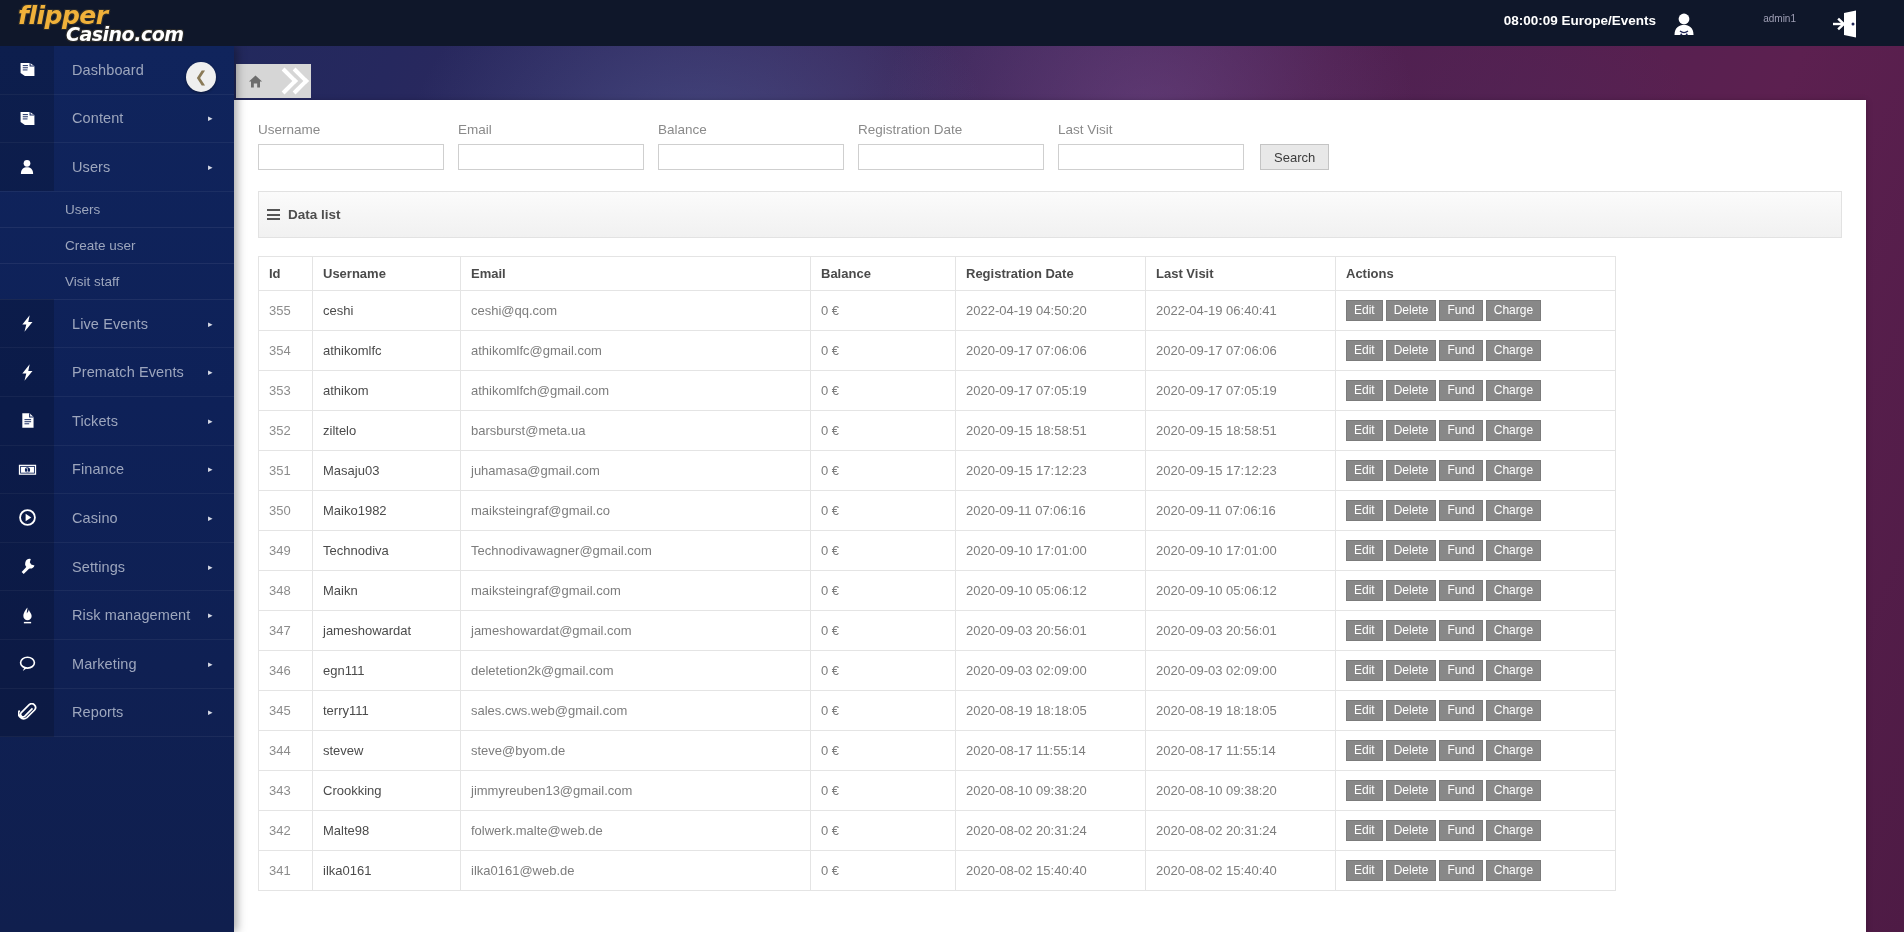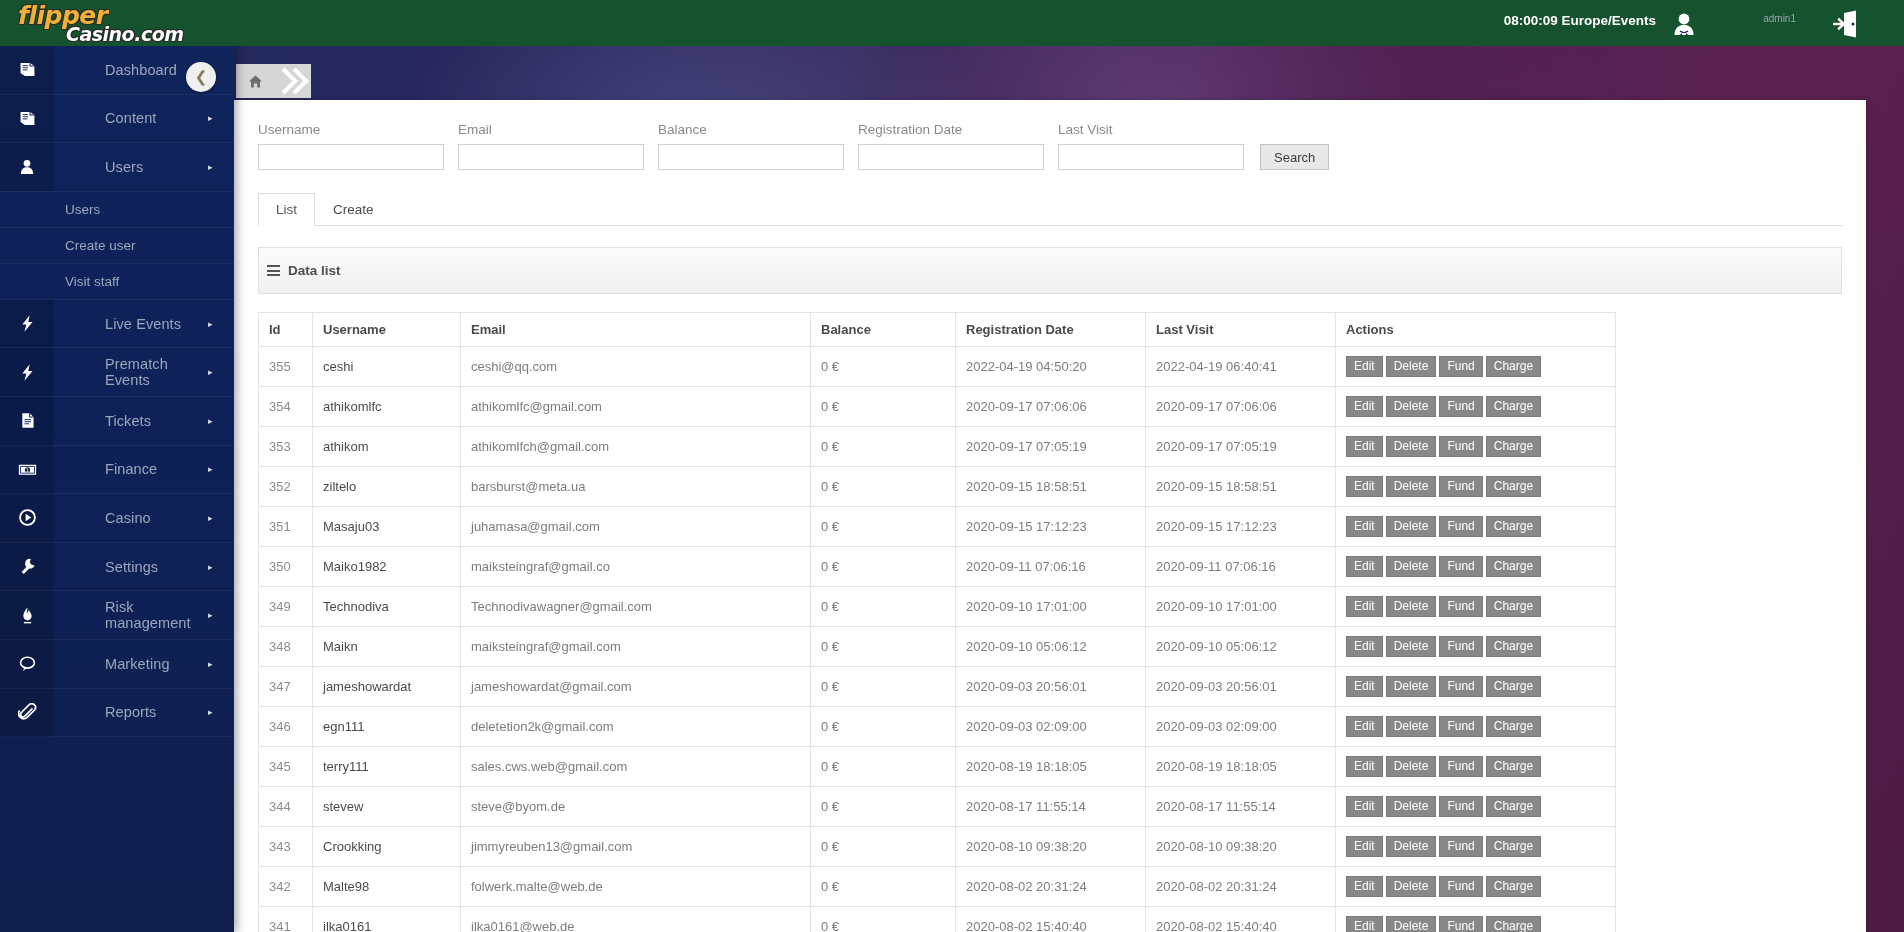--- a/index.html
+++ b/index.html
@@ -23,21 +23,21 @@
       radial-gradient(ellipse 380px 340px at 1150px 120px, rgba(130,90,160,.40), rgba(0,0,0,0) 70%),
       radial-gradient(ellipse 300px 250px at 1500px 170px, rgba(80,40,90,.45), rgba(0,0,0,0) 72%),
       linear-gradient(115deg, #1d2a5c 0%, #26285e 18%, #3a2a5e 38%, #4e2050 58%, #5c2050 78%, #4e1b45 100%);
     z-index: 0;
   }
 
   
   #topbar {
     position: absolute; left: 0; top: 0;
     width: 1904px; height: 46px;
-    background: #14532d;
+    background: #0f172a;
     z-index: 30;
   }
   #logo {
     position: absolute; left: 18px; top: 2px;
     width: 180px; height: 44px;
     line-height: 1;
     user-select: none;
   }
   #logo .l1 {
     display: block;
@@ -94,21 +94,21 @@
     cursor: pointer;
   }
   .nav-item .ic {
     width: 54px; min-width: 54px; height: 48.6px;
     display: flex; align-items: center; justify-content: center;
     color: #fff;
   }
   .nav-item.has-icon-bg .ic { background: rgba(0,0,0,.16); }
   .nav-item .lbl {
     flex: 1; color: #9da6bd; font-size: 14.5px;
-    padding-left: 18px; letter-spacing: .1px; margin-left: 33px;
+    padding-left: 18px; letter-spacing: .1px;
   }
   .nav-item .arrow {
     width: 26px; color: #d8dbe6; font-size: 9px; text-align: left;
   }
   .nav-sub {
     height: 36px; display: flex; align-items: center;
     border-bottom: 1px solid rgba(255,255,255,.065);
     cursor: pointer;
   }
   .nav-sub .lbl { color: #9da6bd; font-size: 13.5px; padding-left: 65px; }
@@ -434,24 +434,20 @@
 
     <div id="filters">
         <div class="filter-field"><label class="flabel">Username</label><input type="text" placeholder="" style=""></div>
         <div class="filter-field"><label class="flabel">Email</label><input type="text" placeholder="" style=""></div>
         <div class="filter-field"><label class="flabel">Balance</label><input type="text" placeholder="" style=""></div>
         <div class="filter-field"><label class="flabel">Registration Date</label><input type="text" placeholder="" style=""></div>
         <div class="filter-field"><label class="flabel">Last Visit</label><input type="text" placeholder="" style=""></div>
         <button id="search-button">Search</button>
       </div>
 
-    <div id="tabs">
-        <div class="tab active">List</div>
-        <div class="tab">Create</div>
-      </div>
 
     <div id="datalist-header">
       <span class="burger">
           <i></i>
           <i></i>
           <i></i>
         </span>
       <span>Data list</span>
     </div>
 

